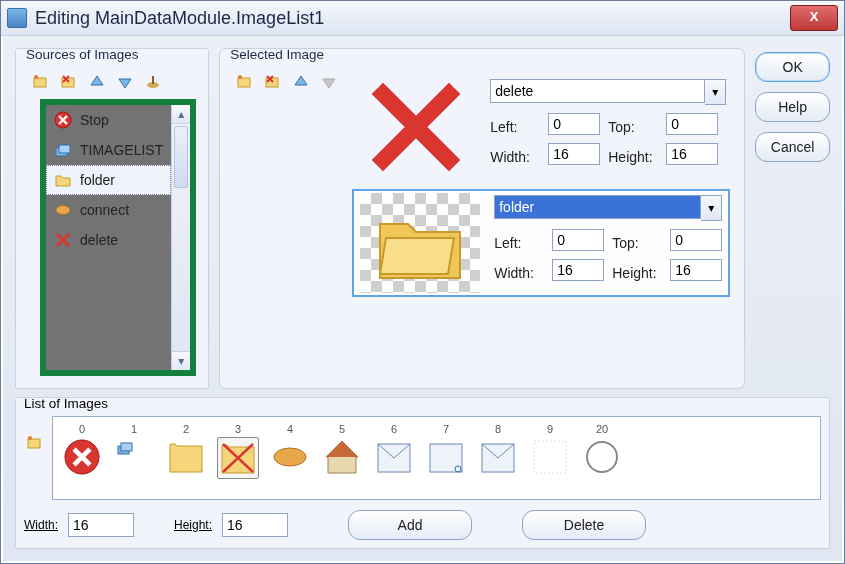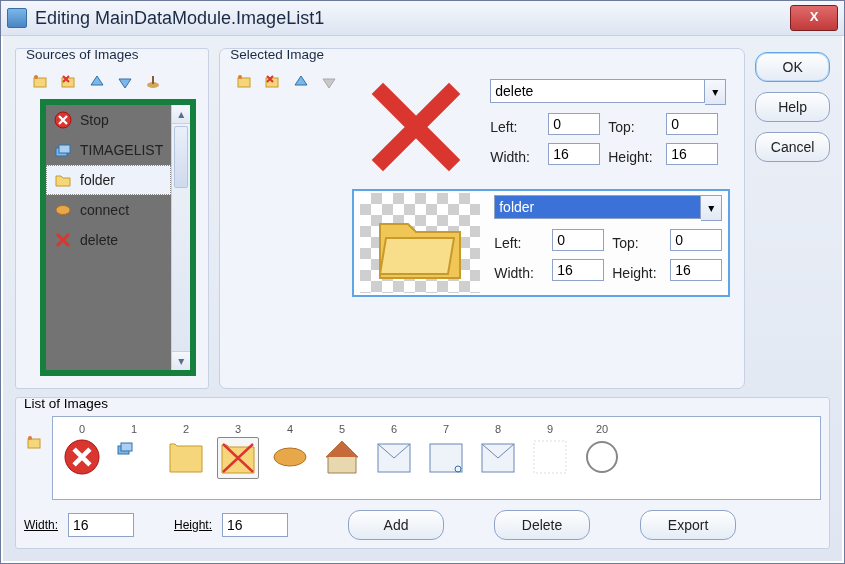--- a/index.html
+++ b/index.html
@@ -50,21 +50,21 @@
 .listimgs .glabel{position:absolute;top:-2px;left:8px;font-size:13.5px}
 .thumbrow{display:flex;align-items:flex-start;gap:6px;background:#fff;border:1px solid #9aaccb;padding:6px;height:70px}
 .thumb{width:46px;display:flex;flex-direction:column;align-items:center;gap:2px;cursor:pointer}
 .thumb .tn{font-size:11px;color:#555}
 .thumb .ti{width:40px;height:40px;display:flex;align-items:center;justify-content:center}
 .thumb.sel .ti{border:1px solid #888;border-radius:2px;background:#f6f6f6}
 
 .footer{display:flex;align-items:center;gap:10px;padding-top:10px}
 .footer .ul{text-decoration:underline}
 .finput{width:56px;height:22px;border:1px solid #8ea3c7;background:#fff;padding:0 4px;font-size:14px}
-.footer .btn{width:96px}
+.footer .btn{width:124px}
 
 
 .svc{display:block}
 </style>
 </head>
 <body>
 
 <div class="window">
   <div class="titlebar">
     <span class="ticon"></span>
@@ -352,17 +352,16 @@
         <span class="ul">Width:</span>
         <input class="finput" value="16" style="">
         <span style="width:20px"></span>
         <span class="ul">Height:</span>
         <input class="finput" value="16" style="">
         <span style="flex:0 0 40px"></span>
         <button class="btn">Add</button>
         <span style="width:30px"></span>
         <button class="btn">Delete</button>
         <span style="width:30px"></span>
-        <button class="btn">Export</button>
       </div>
     </div>
   </div>
 </div>
 
 </body></html>

